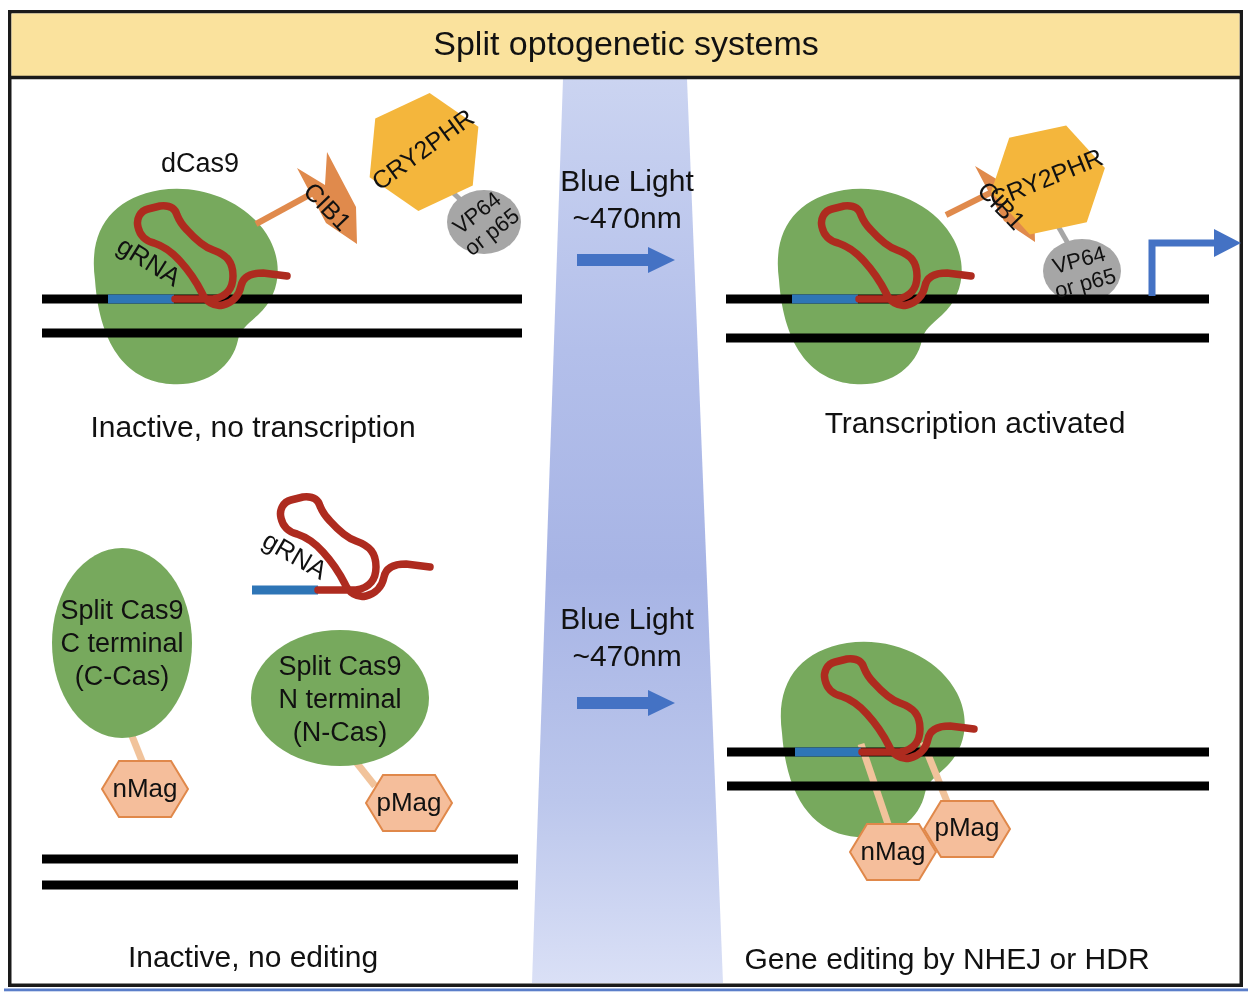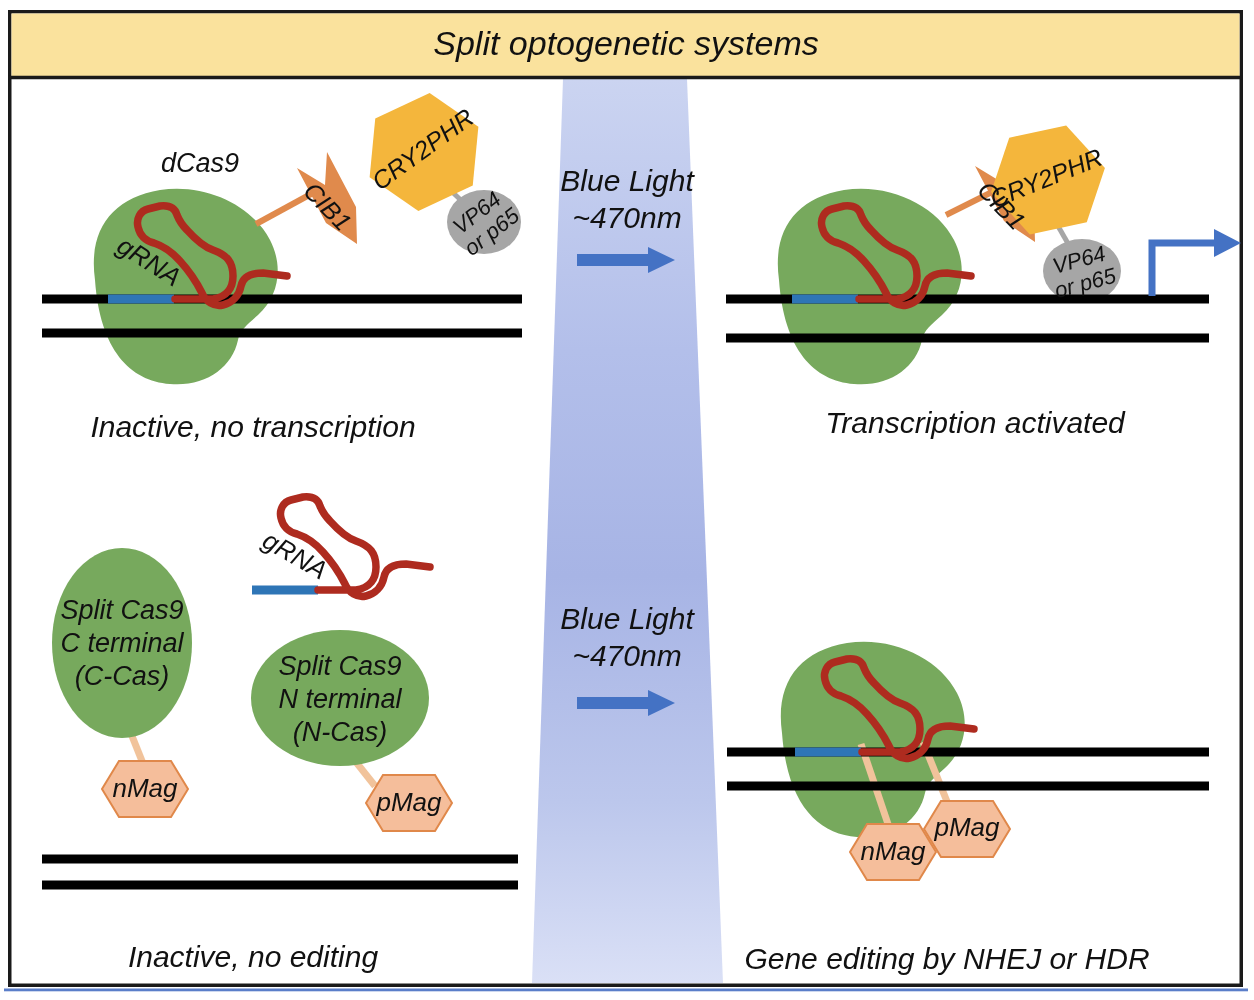--- a/index.html
+++ b/index.html
@@ -1,17 +1,17 @@
 <!DOCTYPE html>
 <html><head>
 <meta charset="utf-8">
 <style>
   html,body{margin:0;padding:0;background:#ffffff;}
   #figure{position:relative;width:1254px;height:1000px;background:#ffffff;
-          font-family:"Liberation Sans",sans-serif;font-style:italic;}
+          font-family:"Liberation Sans",sans-serif;}
   svg{position:absolute;left:0;top:0;}
   svg text{font-family:"Liberation Sans",sans-serif;fill:#111111;}
   .cap{font-size:30px;}
   .beamtxt{font-size:30px;}
   .title-text{font-size:34px;}
   .shape-label{font-size:25px;}
   .small-label{font-size:22px;}
   .mag-label{font-size:26px;}
   .ellipse-label{font-size:27px;}
   .grna-label{font-size:26px;}

